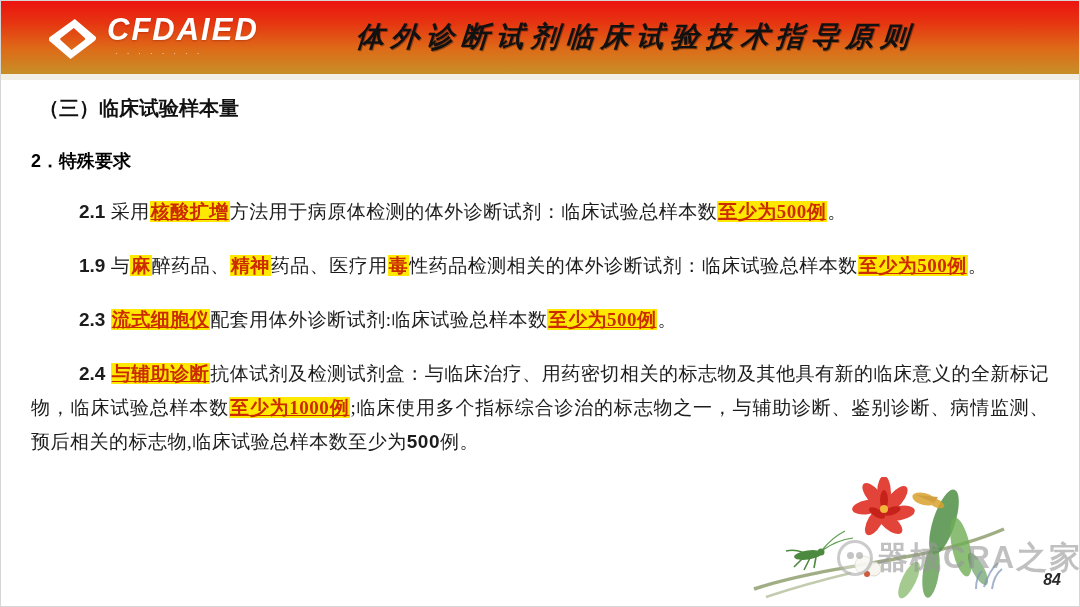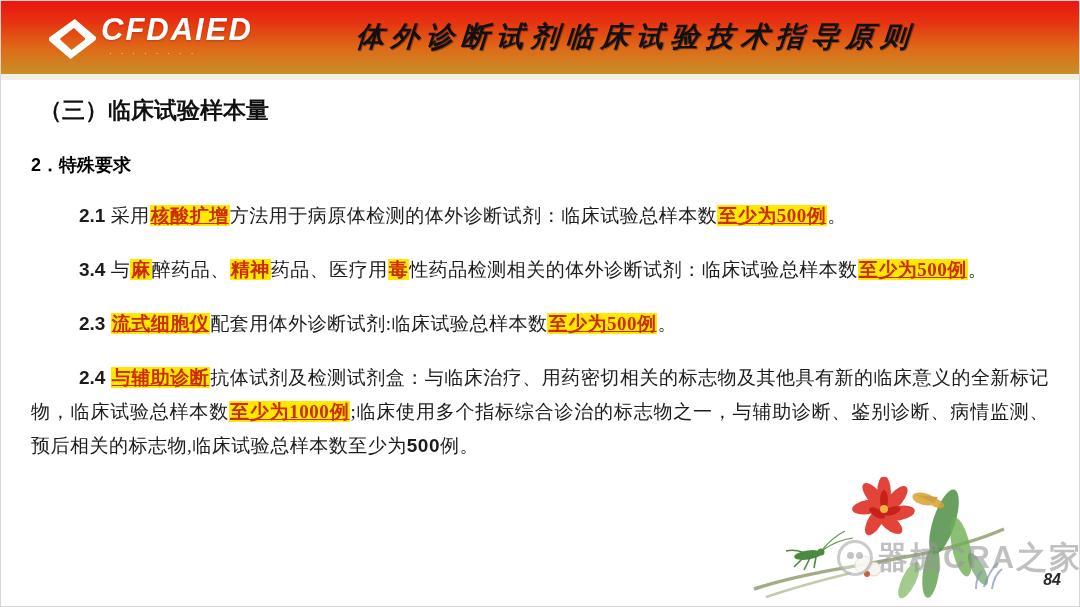--- a/index.html
+++ b/index.html
@@ -19,21 +19,21 @@
     background:linear-gradient(180deg,#ec1410 0%,#e63511 30%,#de6a18 65%,#c78f27 100%);
   }
   .header-sep{
     position:absolute;left:0;top:73px;width:100%;height:6px;
     background:#f2efe7;
   }
   .logo{
     position:absolute;left:48px;top:12px;display:flex;align-items:flex-start;
   }
   .logo-diamond{display:block;margin-top:4px;}
-  .logo-textwrap{display:flex;flex-direction:column;}
+  .logo-textwrap{display:flex;flex-direction:column;margin-left:6px;}
   .logo-text{
     color:#ffffff;
     font-family:"Liberation Sans",sans-serif;
     font-weight:bold;font-style:italic;
     font-size:31px;letter-spacing:2px;line-height:34px;
     text-shadow:0 1px 2px rgba(120,30,0,.35);
   }
   .logo-tagline{
     color:rgba(255,235,220,.85);
     font-size:8px;letter-spacing:9px;line-height:10px;margin-top:2px;margin-left:8px;
@@ -47,21 +47,21 @@
     font-size:28px;letter-spacing:7px;
     transform:skewX(-4deg);
     text-shadow:1px 1px 0 rgba(0,0,0,.35);
     white-space:nowrap;
   }
   
   .content{position:absolute;left:30px;top:88px;width:1018px;color:#1c1c1c;}
   .sec-heading{
     margin:6px 0 0 8px;
     font-family:"Liberation Sans",sans-serif;
-    font-weight:bold;font-size:23px;color:#111;
+    font-weight:bold;font-size:20px;color:#111;
   }
   .sub-heading{
     margin:27px 0 0 0;
     font-family:"Liberation Sans",sans-serif;
     font-weight:bold;font-size:18px;color:#000000;
   }
   .para{
     margin:24px 0 0 48px;
     font-size:19px;line-height:30px;letter-spacing:.5px;
   }
@@ -127,21 +127,21 @@
     <div class="header-title">体外诊断试剂临床试验技术指导原则</div>
   </div>
   <div class="header-sep"></div>
 
   <div class="content">
     <div class="sec-heading">（三）临床试验样本量</div>
     <div class="sub-heading">2．特殊要求</div>
 
     <p class="para"><span class="num">2.1</span><span> 采用</span><span class="hl u">核酸扩增</span><span>方法用于病原体检测的体外诊断试剂：临床试验总样本数</span><span class="hl u">至少为500例</span><span>。</span></p>
 
-    <p class="para"><span class="num">3.4</span><span> 与</span><span class="hl">麻</span><span>醉药品、</span><span class="hl">精神</span><span>药品、医疗用</span><span class="hl">毒</span><span>性药品检测相关的体外诊断试剂：临床试验总样本数</span><span class="hl u">至少为500例</span><span>。</span></p>
+    <p class="para"><span class="num">1.9</span><span> 与</span><span class="hl">麻</span><span>醉药品、</span><span class="hl">精神</span><span>药品、医疗用</span><span class="hl">毒</span><span>性药品检测相关的体外诊断试剂：临床试验总样本数</span><span class="hl u">至少为500例</span><span>。</span></p>
 
     <p class="para"><span class="num">2.3</span><span> </span><span class="hl u">流式细胞仪</span><span>配套用体外诊断试剂:临床试验总样本数</span><span class="hl u">至少为500例</span><span>。</span></p>
 
     <p class="para-wide"><span class="num">2.4</span><span> </span><span class="hl u">与辅助诊断</span><span>抗体试剂及检测试剂盒：与临床治疗、用药密切相关的标志物及其他具有新的临床意义的全新标记物，临床试验总样本数</span><span class="hl u">至少为1000例</span><span>;临床使用多个指标综合诊治的标志物之一，与辅助诊断、鉴别诊断、病情监测、预后相关的标志物,临床试验总样本数至少为</span><span class="b">500</span><span>例。</span></p>
   </div>
 
   <svg class="flower-art" width="305" height="128" viewBox="0 0 305 128">
 
     <path d="M8 112 C 60 95, 120 88, 170 78 C 205 71, 235 62, 258 52" stroke="#8a9a66" stroke-width="3.5" fill="none" opacity=".8"></path>
     <path d="M20 120 C 50 110, 80 102, 105 96" stroke="#9aa878" stroke-width="2.5" fill="none" opacity=".6"></path>

